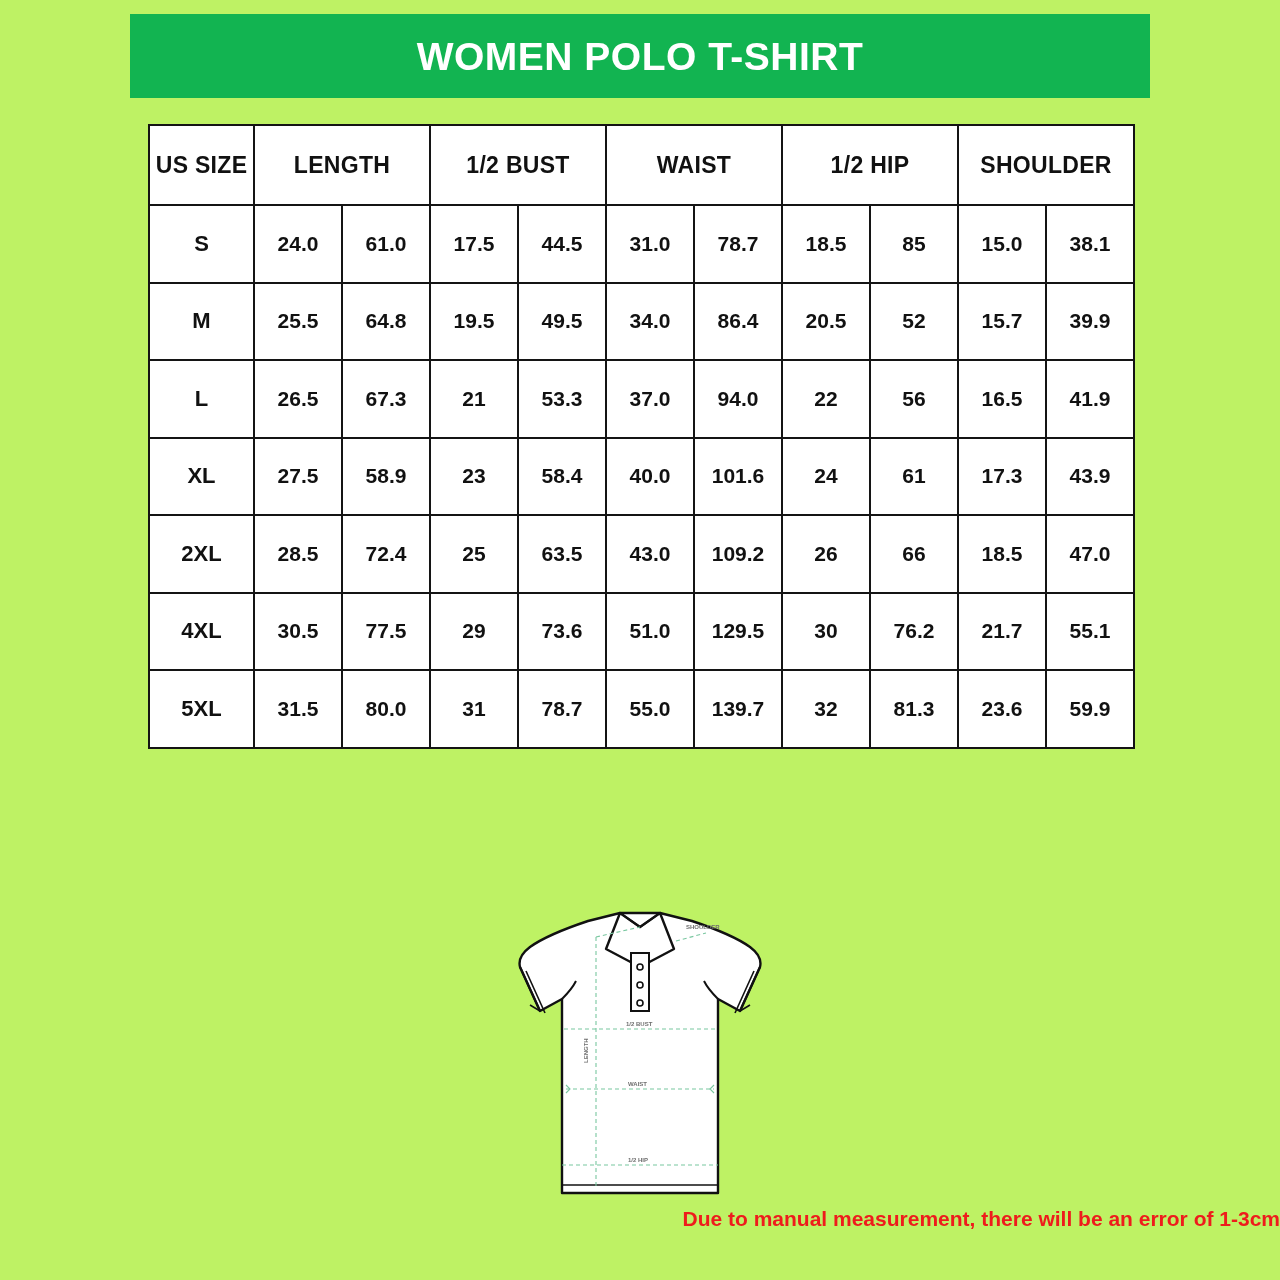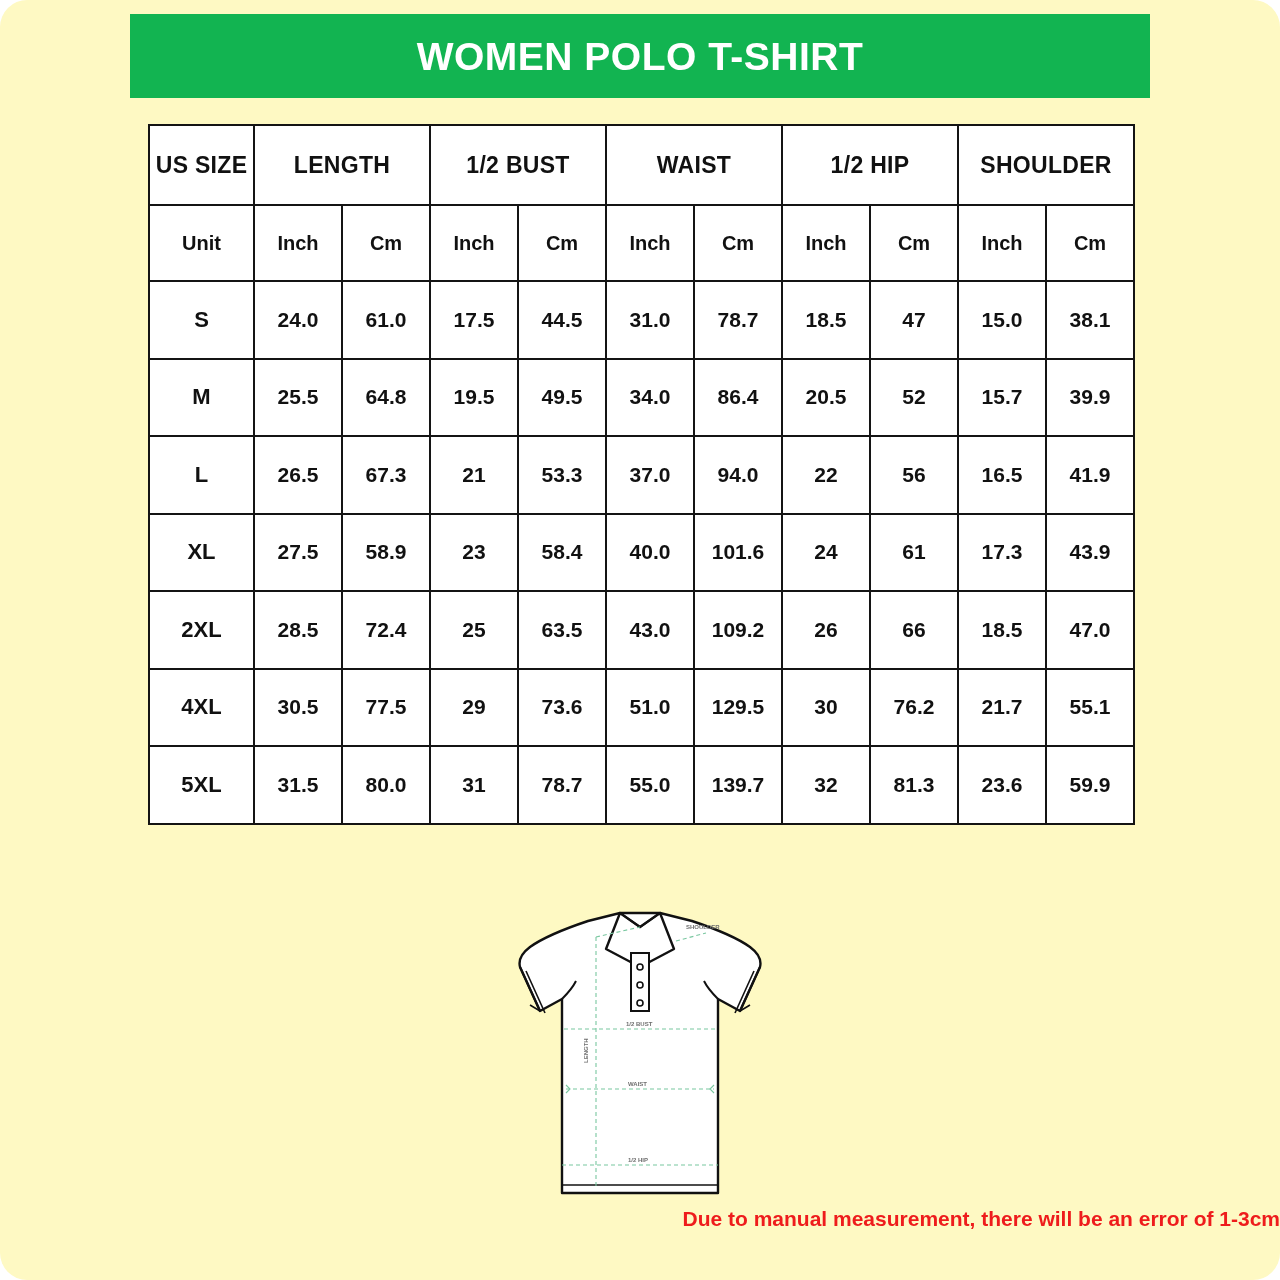--- a/index.html
+++ b/index.html
@@ -10,22 +10,21 @@
     width: 1280px;
     height: 1280px;
     background: #ffffff;
     font-family: "Liberation Sans", sans-serif;
     overflow: hidden;
   }
   .page {
     position: relative;
     width: 1280px;
     height: 1280px;
-    background: #fef9c3;
-    border-radius: 27px;
+    background: #bef264;
   }
 
   
   .banner {
     position: absolute;
     left: 130px;
     top: 14px;
     width: 1020px;
     height: 84px;
     background: #12b451;
@@ -144,44 +143,31 @@
       </colgroup>
       <tbody>
         <tr class="grp-row">
           <td class="us-size">US SIZE</td>
           <td colspan="2">LENGTH</td>
           <td colspan="2">1/2 BUST</td>
           <td colspan="2">WAIST</td>
           <td colspan="2">1/2 HIP</td>
           <td colspan="2">SHOULDER</td>
         </tr>
-        <tr class="unit-row">
-          <td>Unit</td>
-          <td>Inch</td>
-          <td>Cm</td>
-          <td>Inch</td>
-          <td>Cm</td>
-          <td>Inch</td>
-          <td>Cm</td>
-          <td>Inch</td>
-          <td>Cm</td>
-          <td>Inch</td>
-          <td>Cm</td>
-        </tr>
 
         <tr class="data-row">
           <td class="sizecol">S</td>
           <td>24.0</td>
           <td>61.0</td>
           <td>17.5</td>
           <td>44.5</td>
           <td>31.0</td>
           <td>78.7</td>
           <td>18.5</td>
-          <td>47</td>
+          <td>85</td>
           <td>15.0</td>
           <td>38.1</td>
         </tr>
         <tr class="data-row">
           <td class="sizecol">M</td>
           <td>25.5</td>
           <td>64.8</td>
           <td>19.5</td>
           <td>49.5</td>
           <td>34.0</td>

